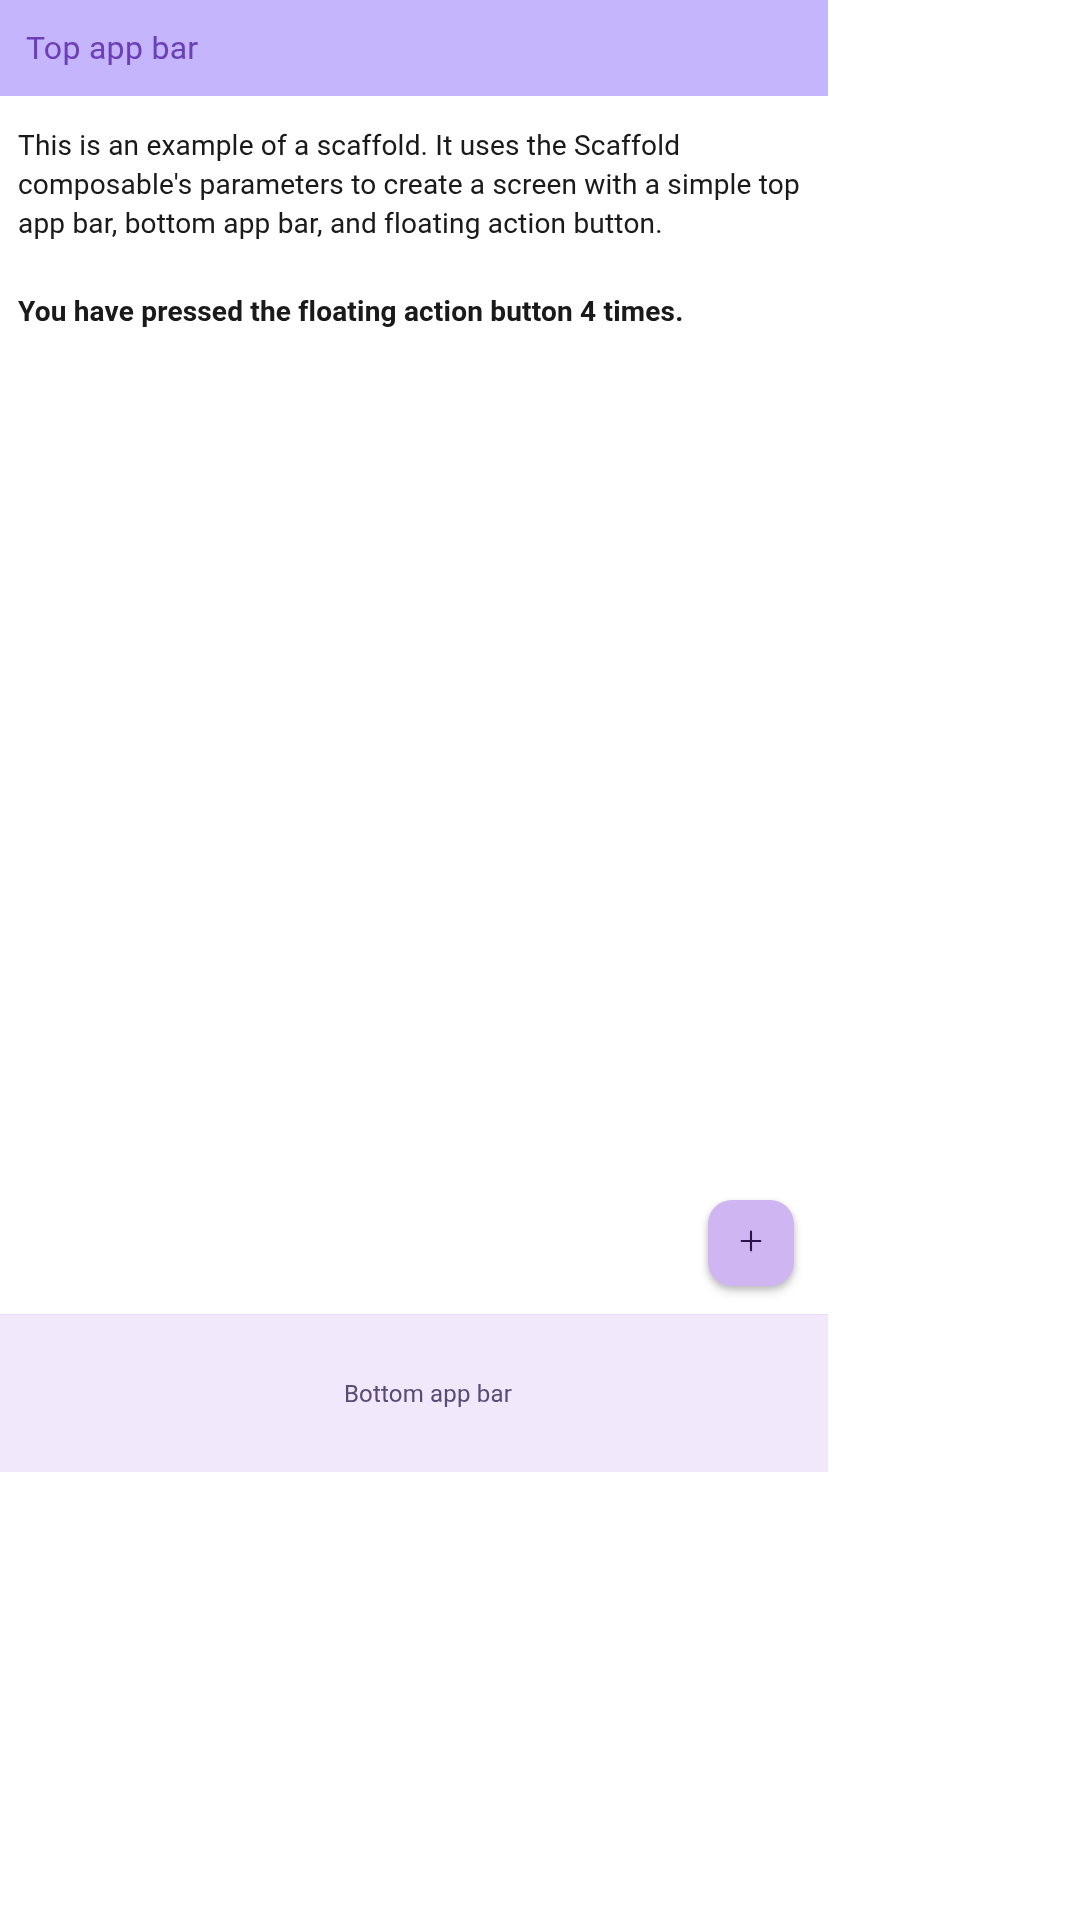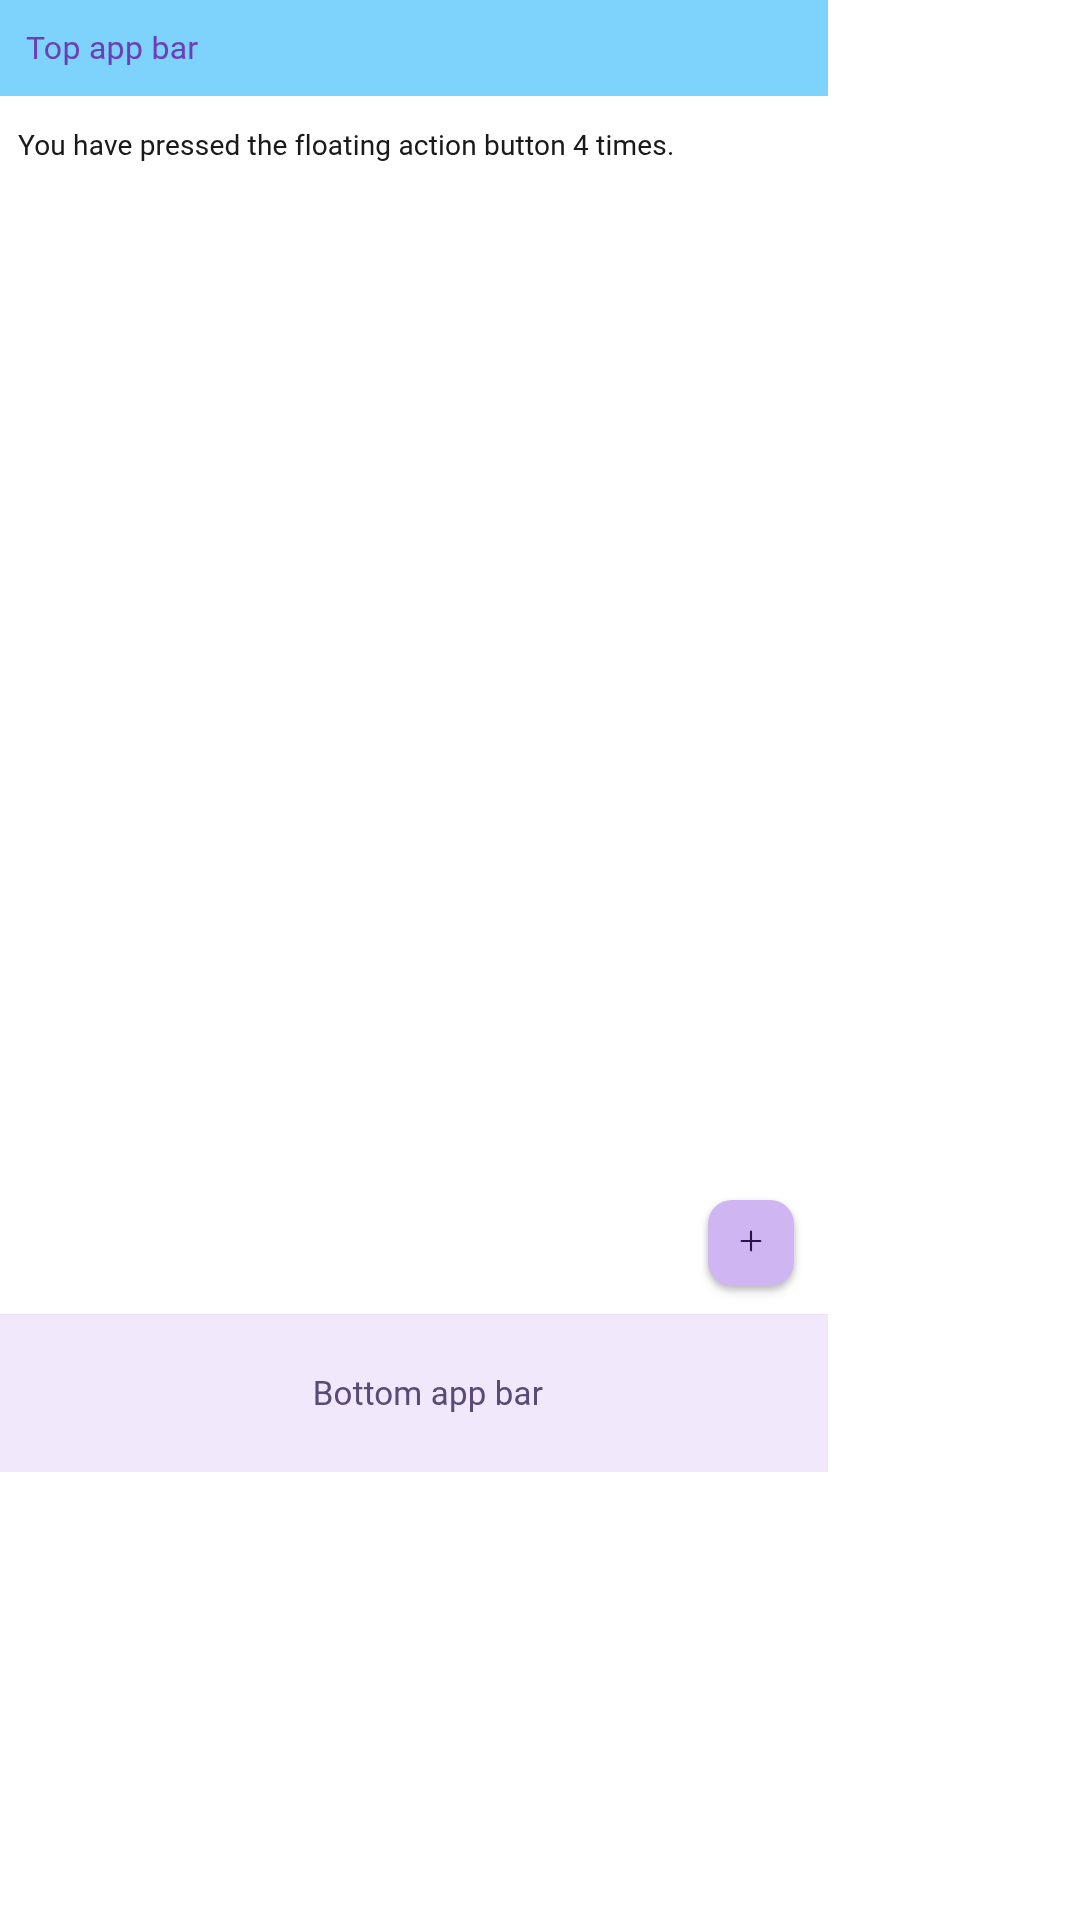--- a/index.html
+++ b/index.html
@@ -13,21 +13,21 @@
       height: 1472px;
       font-family: -apple-system, BlinkMacSystemFont, 'Segoe UI', Roboto, sans-serif;
       background: #ffffff;
       position: relative;
       overflow: hidden;
     }
     
     .top-app-bar {
       width: 100%;
       height: 96px;
-      background: #7dd3fc;
+      background: #c4b5fd;
       display: flex;
       align-items: center;
       padding-left: 26px;
     }
     
     .top-app-bar-title {
       font-size: 32px;
       font-weight: 400;
       color: #6c3eb8;
       letter-spacing: 0.3px;
@@ -41,37 +41,38 @@
     .paragraph {
       font-size: 28px;
       color: #1a1a1a;
       line-height: 1.4;
       letter-spacing: 0.2px;
       margin-bottom: 48px;
     }
     
     .paragraph:last-child {
       margin-bottom: 12px;
+      font-weight: bold;
     }
     
     .bottom-app-bar {
       position: absolute;
       bottom: 0;
       left: 0;
       width: 100%;
       height: 158px;
       background: #f1e9fb;
       display: flex;
       align-items: center;
       justify-content: center;
       border-top: 1px solid #e8dff5;
     }
     
     .bottom-app-bar-label {
-      font-size: 33px;
+      font-size: 24px;
       color: #5a4a76;
       letter-spacing: 0.2px;
       margin-left: 28px;
     }
     
     .fab {
       position: absolute;
       right: 34px;
       bottom: 186px;
       width: 86px;
@@ -91,20 +92,21 @@
     }
   </style>
 </head>
 <body>
 
 <div class="top-app-bar">
   <span class="top-app-bar-title">Top app bar</span>
 </div>
 
 <div class="content-area">
+  <p class="paragraph">This is an example of a scaffold. It uses the Scaffold composable's parameters to create a screen with a simple top app bar, bottom app bar, and floating action button.</p>
   <p class="paragraph">You have pressed the floating action button 4 times.</p>
 </div>
 
 <div class="fab">
   <span>
     <svg viewBox="0 0 24 24" fill="none" stroke="#2a1449" stroke-width="1.8" stroke-linecap="round">
       <line x1="12" y1="4" x2="12" y2="20"></line>
       <line x1="4" y1="12" x2="20" y2="12"></line>
     </svg>
   </span>

